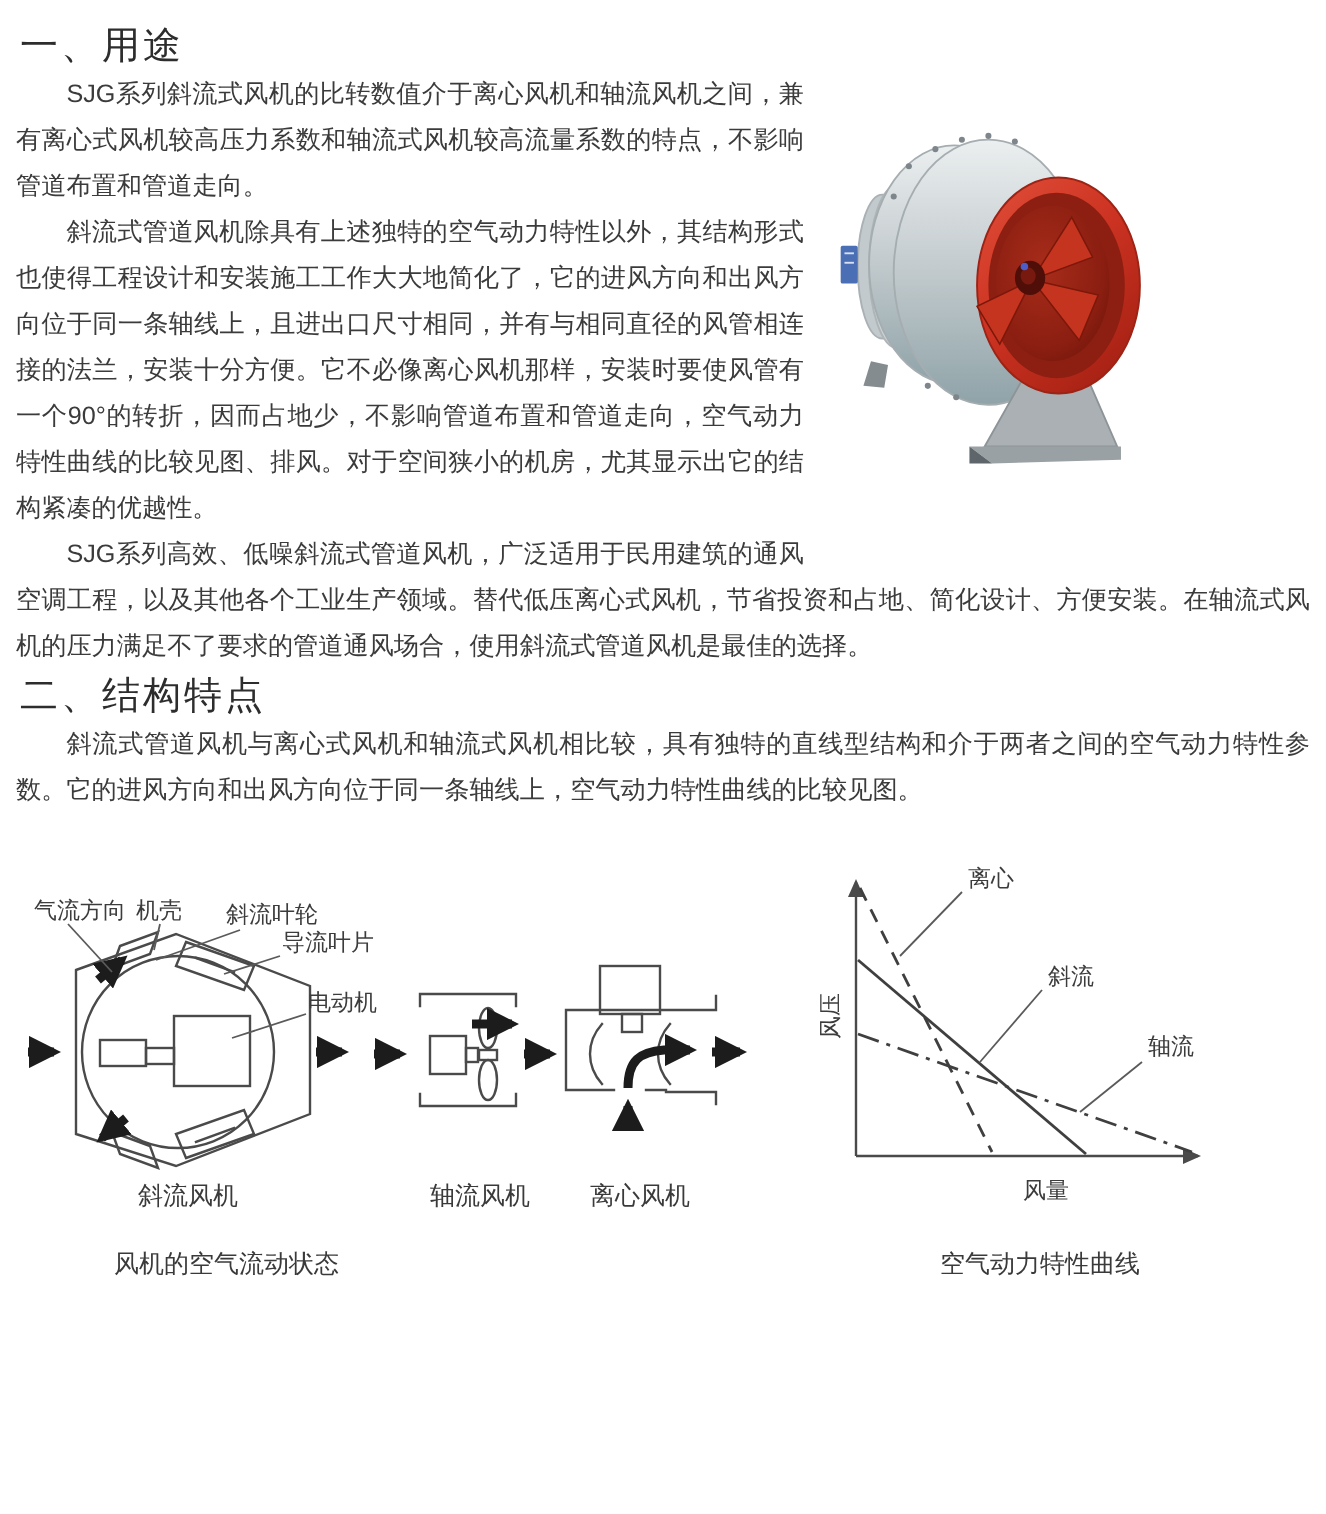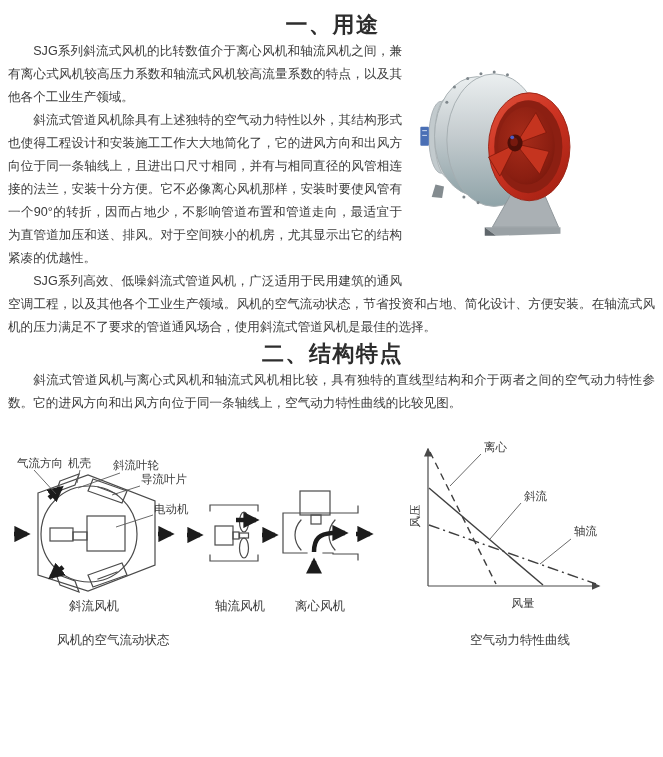--- a/index.html
+++ b/index.html
@@ -7,26 +7,25 @@
     position:relative;
     width:663px;height:757px;
     box-sizing:border-box;
     padding:10px 8px 0 8px;
     background:#fff;
     font-family:"Liberation Sans","DejaVu Sans",sans-serif;
     color:#3b3b3b;
     overflow:hidden;
   }
   h2.sec-title{
-    font-size:22px;
-    font-weight:700;
+    font-size:19px;
+    font-weight:400;
     color:#2d2d2d;
     letter-spacing:1.5px;
     margin:0 0 0 2px;
-    text-align:center;
   }
   .sec1-title{margin-bottom:11px;}
   .sec2-title{margin-top:25px;margin-bottom:13px;}
   .body-text p{
     font-size:12.6px;
     line-height:23px;
     text-align:justify;
     text-indent:2em;
     margin:0;
   }
@@ -109,23 +108,23 @@
           <polygon points="103,96 124,63 135,84"></polygon>
           <polygon points="103,96 138,104 128,128"></polygon>
           <polygon points="103,96 86,130 74,110"></polygon>
         </g>
         <ellipse cx="102" cy="95" rx="8" ry="9" fill="#4f0f08"></ellipse>
         <ellipse cx="101" cy="94" rx="4" ry="4.5" fill="#77190e"></ellipse>
         <circle cx="99" cy="89" r="2" fill="#4d5cc7"></circle>
       </g>
     </svg>
 
-    <p>SJG系列斜流式风机的比转数值介于离心风机和轴流风机之间，兼有离心式风机较高压力系数和轴流式风机较高流量系数的特点，以及其他各个工业生产领域。</p>
-    <p>斜流式管道风机除具有上述独特的空气动力特性以外，其结构形式也使得工程设计和安装施工工作大大地简化了，它的进风方向和出风方向位于同一条轴线上，且进出口尺寸相同，并有与相同直径的风管相连接的法兰，安装十分方便。它不必像离心风机那样，安装时要使风管有一个90°的转折，因而占地少，不影响管道布置和管道走向，最适宜于为直管道加压和送、排风。对于空间狭小的机房，尤其显示出它的结构紧凑的优越性。</p>
-    <p>SJG系列高效、低噪斜流式管道风机，广泛适用于民用建筑的通风空调工程，以及其他各个工业生产领域。风机的空气流动状态，节省投资和占地、简化设计、方便安装。在轴流式风机的压力满足不了要求的管道通风场合，使用斜流式管道风机是最佳的选择。</p>
+    <p>SJG系列斜流式风机的比转数值介于离心风机和轴流风机之间，兼有离心式风机较高压力系数和轴流式风机较高流量系数的特点，不影响管道布置和管道走向。</p>
+    <p>斜流式管道风机除具有上述独特的空气动力特性以外，其结构形式也使得工程设计和安装施工工作大大地简化了，它的进风方向和出风方向位于同一条轴线上，且进出口尺寸相同，并有与相同直径的风管相连接的法兰，安装十分方便。它不必像离心风机那样，安装时要使风管有一个90°的转折，因而占地少，不影响管道布置和管道走向，空气动力特性曲线的比较见图、排风。对于空间狭小的机房，尤其显示出它的结构紧凑的优越性。</p>
+    <p>SJG系列高效、低噪斜流式管道风机，广泛适用于民用建筑的通风空调工程，以及其他各个工业生产领域。替代低压离心式风机，节省投资和占地、简化设计、方便安装。在轴流式风机的压力满足不了要求的管道通风场合，使用斜流式管道风机是最佳的选择。</p>
     <div class="clear"></div>
   </div>
 
   <h2 class="sec-title sec2-title">二、结构特点</h2>
   <div class="body-text">
     <p>斜流式管道风机与离心式风机和轴流式风机相比较，具有独特的直线型结构和介于两者之间的空气动力特性参数。它的进风方向和出风方向位于同一条轴线上，空气动力特性曲线的比较见图。</p>
   </div>
 
   <svg class="figures-svg" width="663" height="232" viewBox="0 525 663 232" aria-hidden="true">
     <defs>

